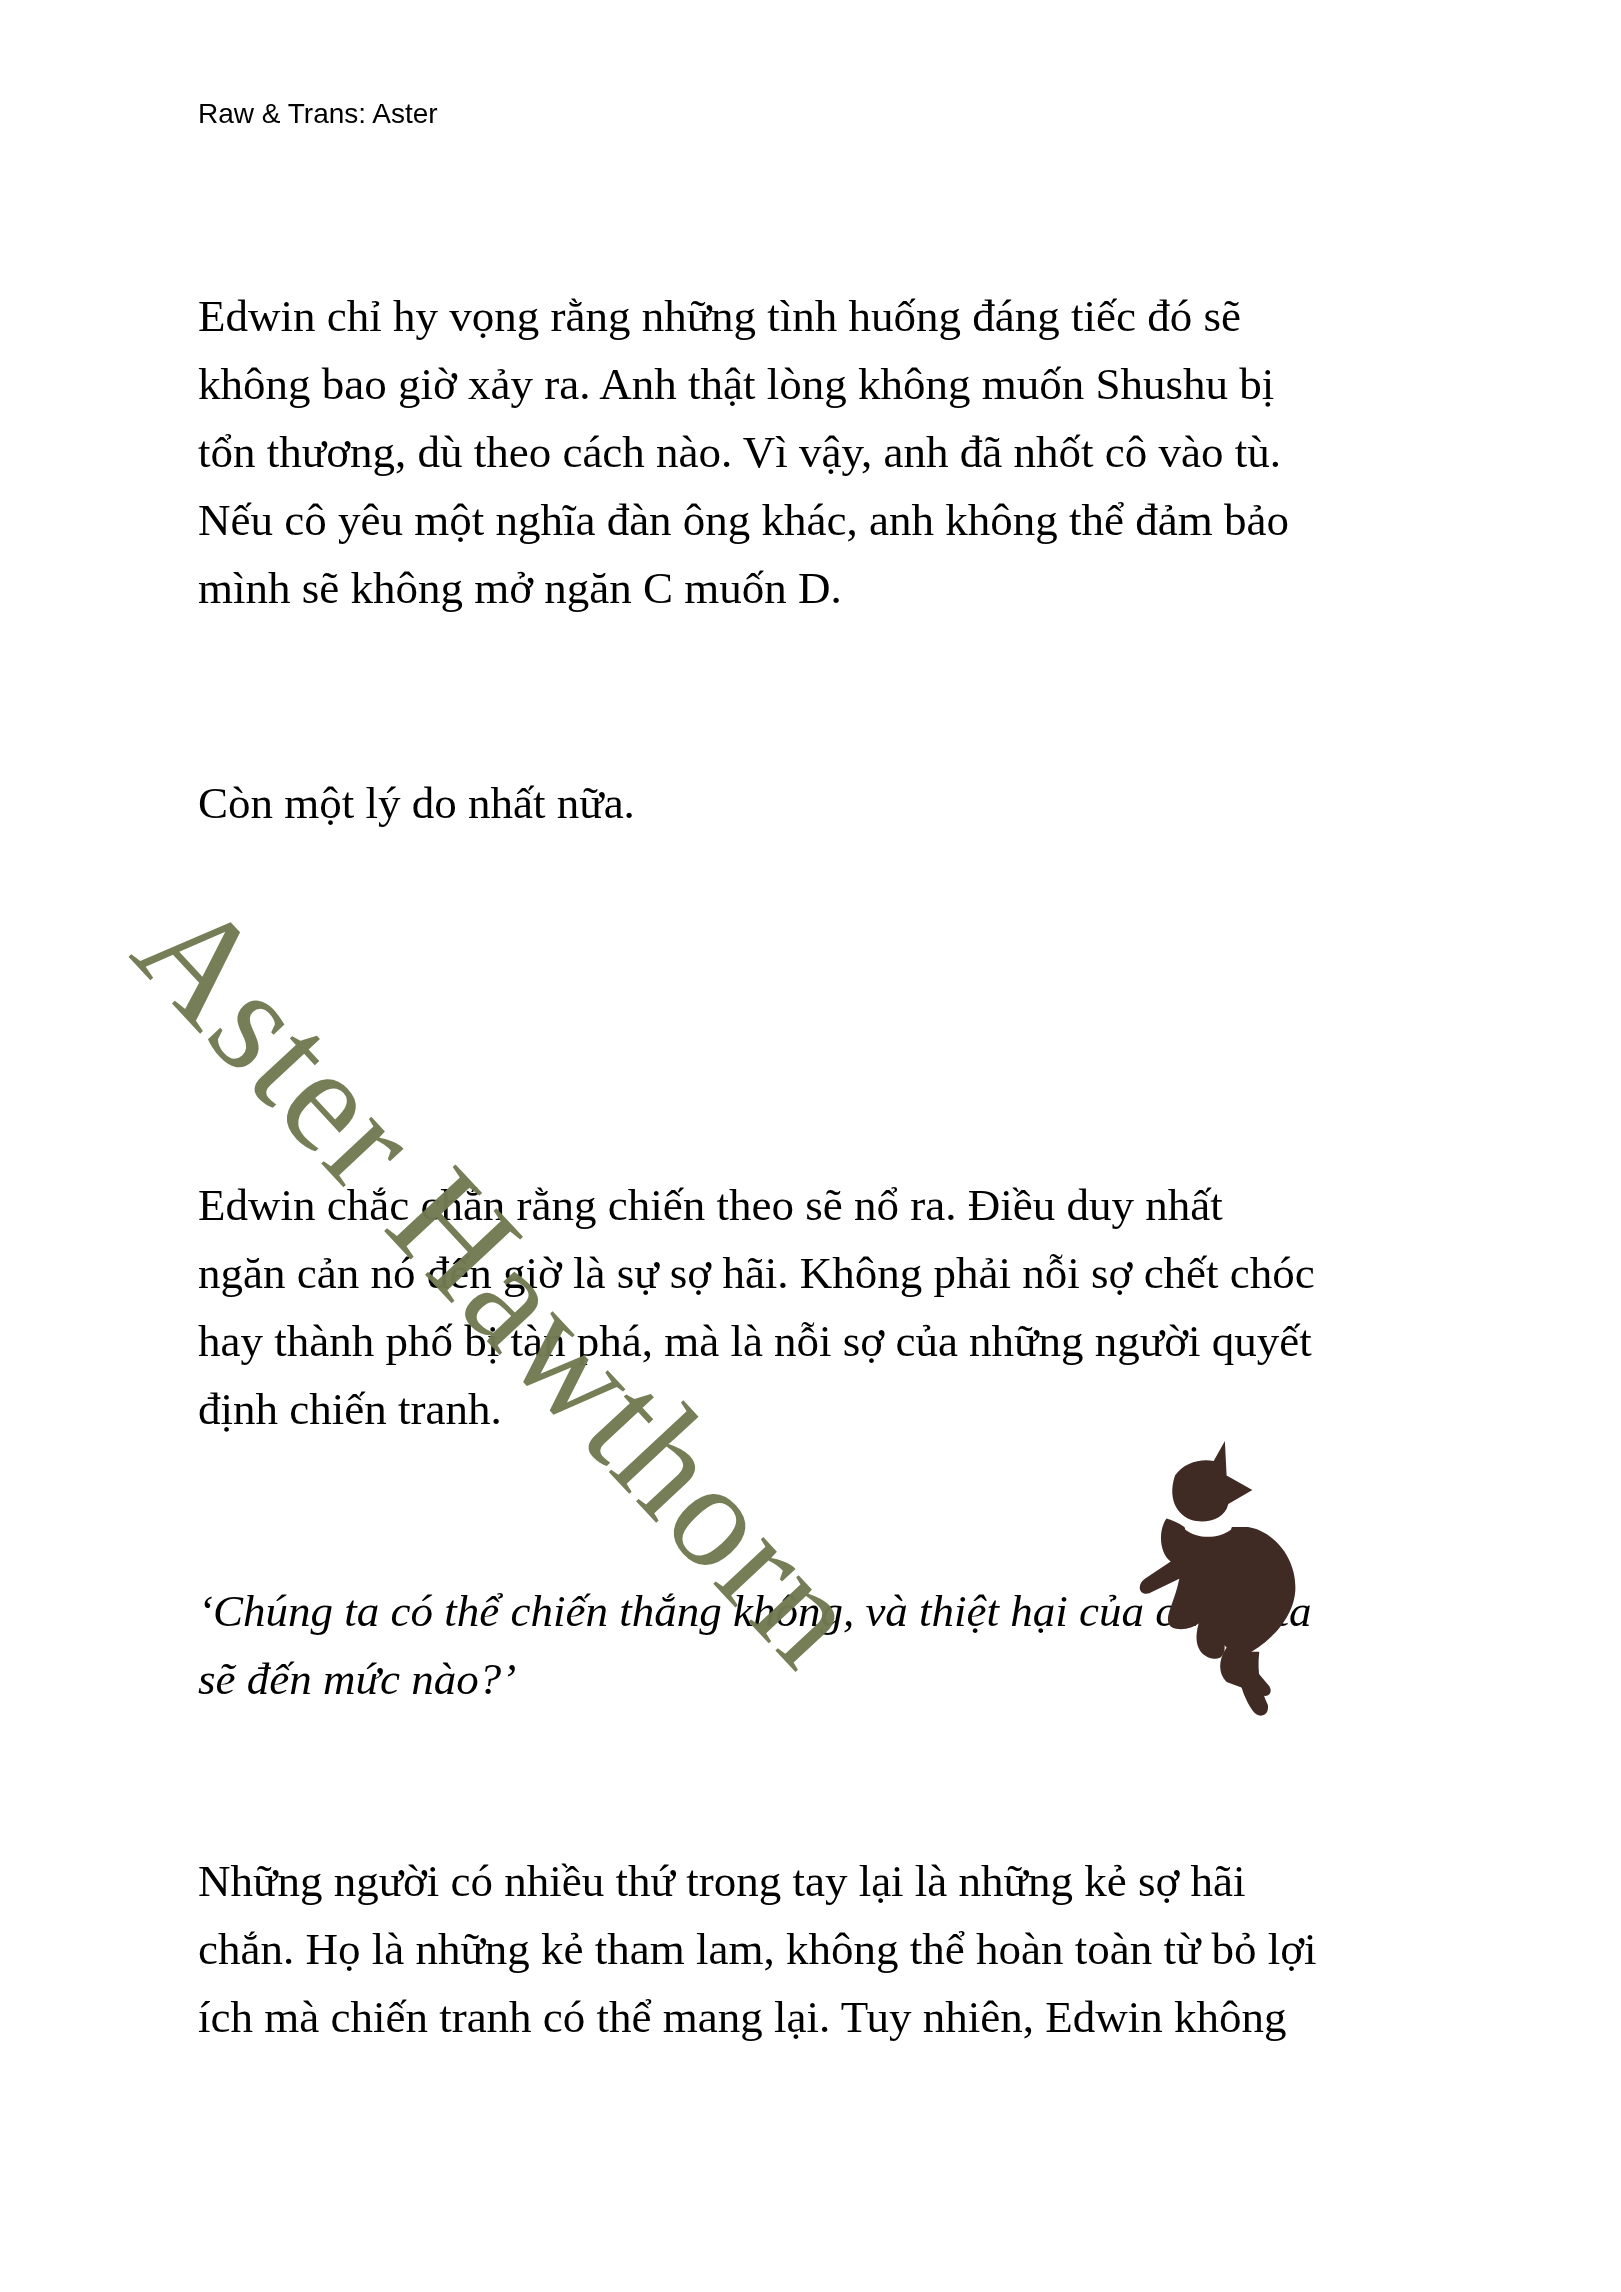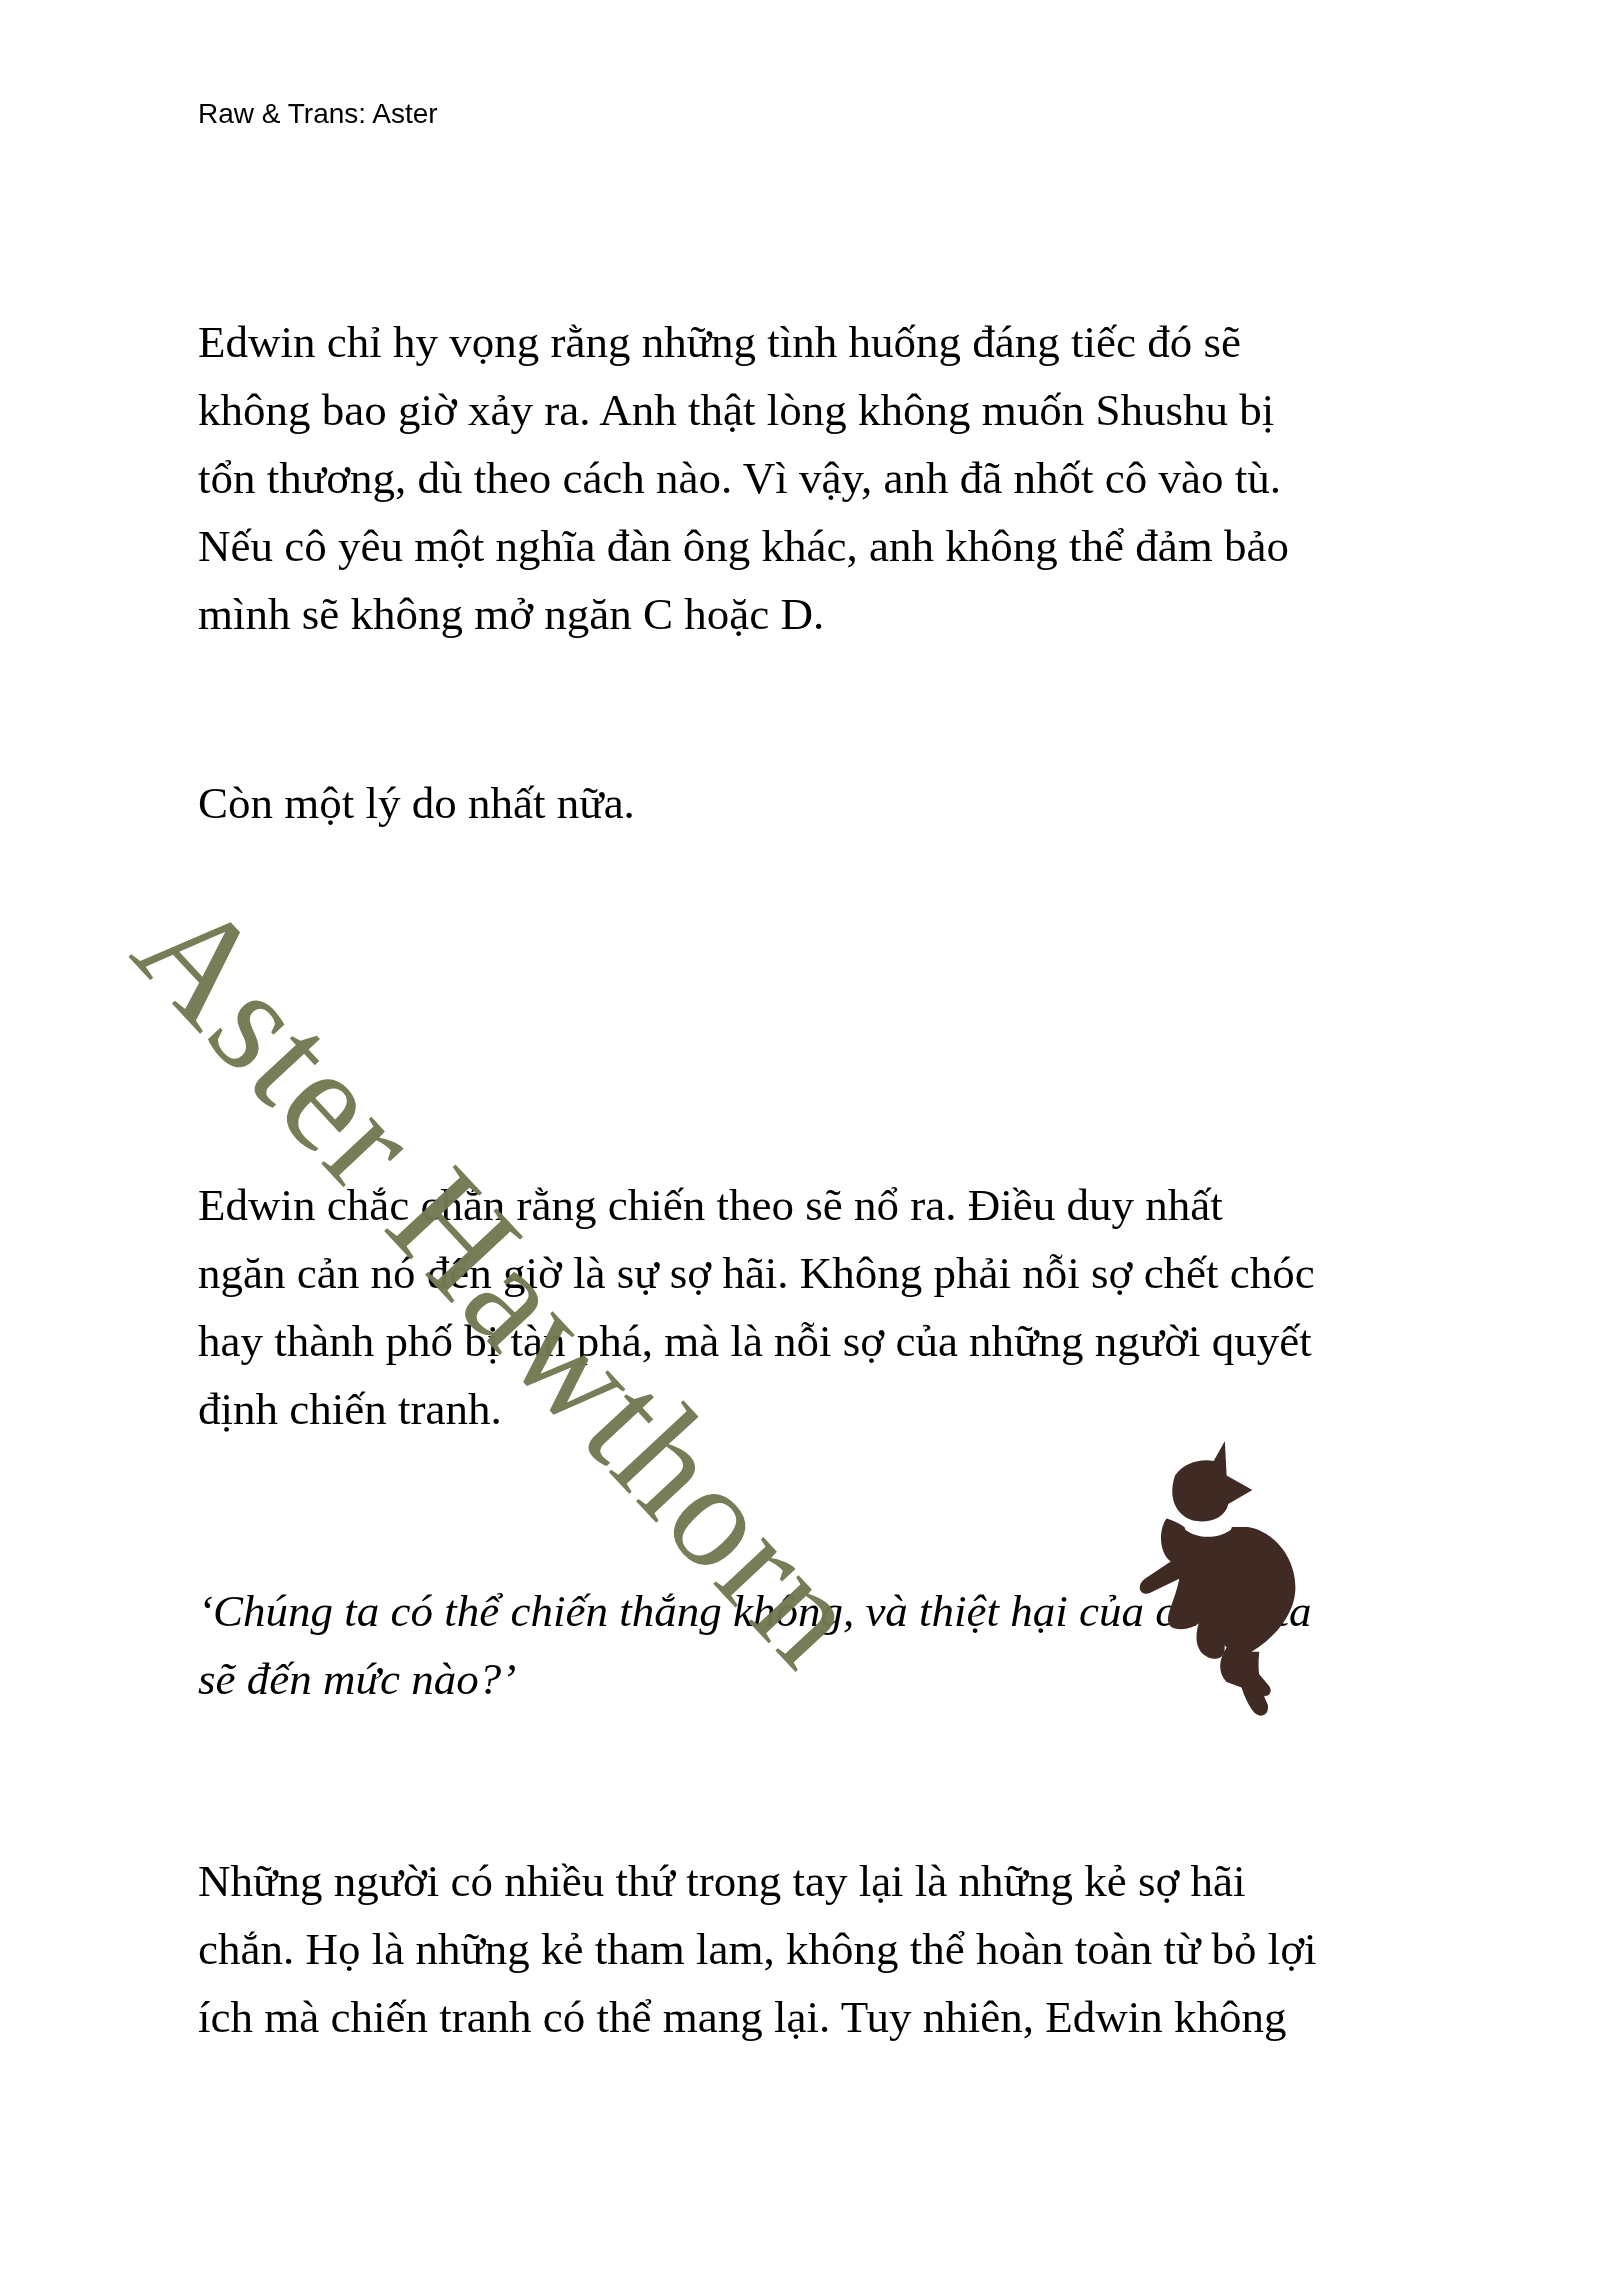--- a/index.html
+++ b/index.html
@@ -24,26 +24,26 @@
     }
     .cat { position: absolute; left: 1132px; top: 1426px; width: 172px; height: 314px; pointer-events: none; }
   </style>
 </head>
 <body>
 
 <div class="page">
 
   <div class="header">Raw &amp; Trans: Aster</div>
 
-  <p class="para" style="top:308px">
+  <p class="para" style="top:282px">
     <span class="line">Edwin chỉ hy vọng rằng những tình huống đáng tiếc đó sẽ</span>
     <span class="line">không bao giờ xảy ra. Anh thật lòng không muốn Shushu bị</span>
     <span class="line">tổn thương, dù theo cách nào. Vì vậy, anh đã nhốt cô vào tù.</span>
     <span class="line">Nếu cô yêu một nghĩa đàn ông khác, anh không thể đảm bảo</span>
-    <span class="line">mình sẽ không mở ngăn C hoặc D.</span>
+    <span class="line">mình sẽ không mở ngăn C muốn D.</span>
   </p>
 
   <p class="para" style="top:769px">
     <span class="line">Còn một lý do nhất nữa.</span>
   </p>
 
 
   <p class="para" style="top:1171px">
     <span class="line">Edwin chắc chắn rằng chiến theo sẽ nổ ra. Điều duy nhất</span>
     <span class="line">ngăn cản nó đến giờ là sự sợ hãi. Không phải nỗi sợ chết chóc</span>

